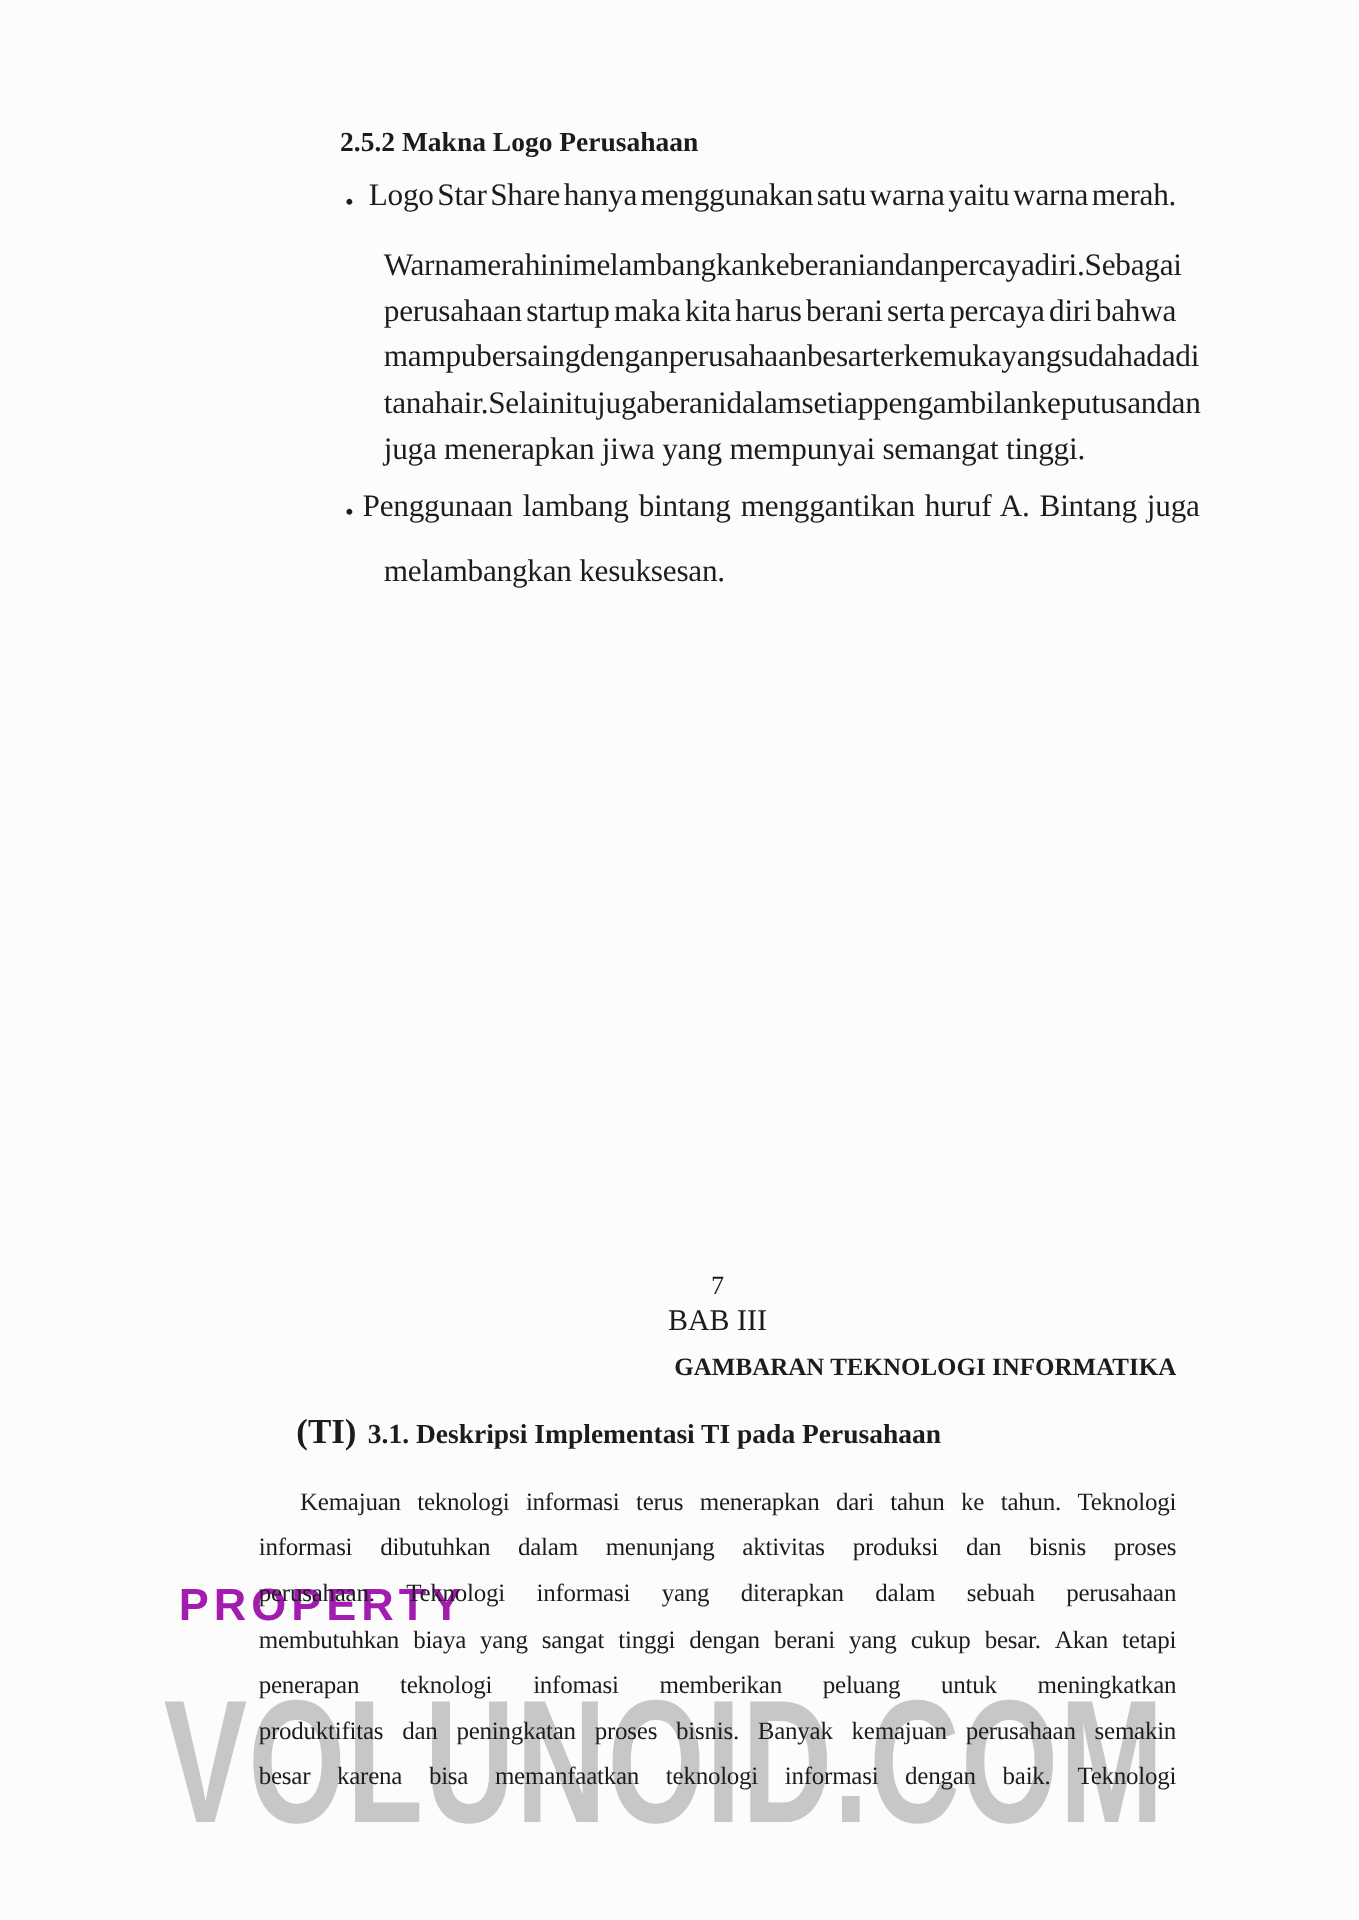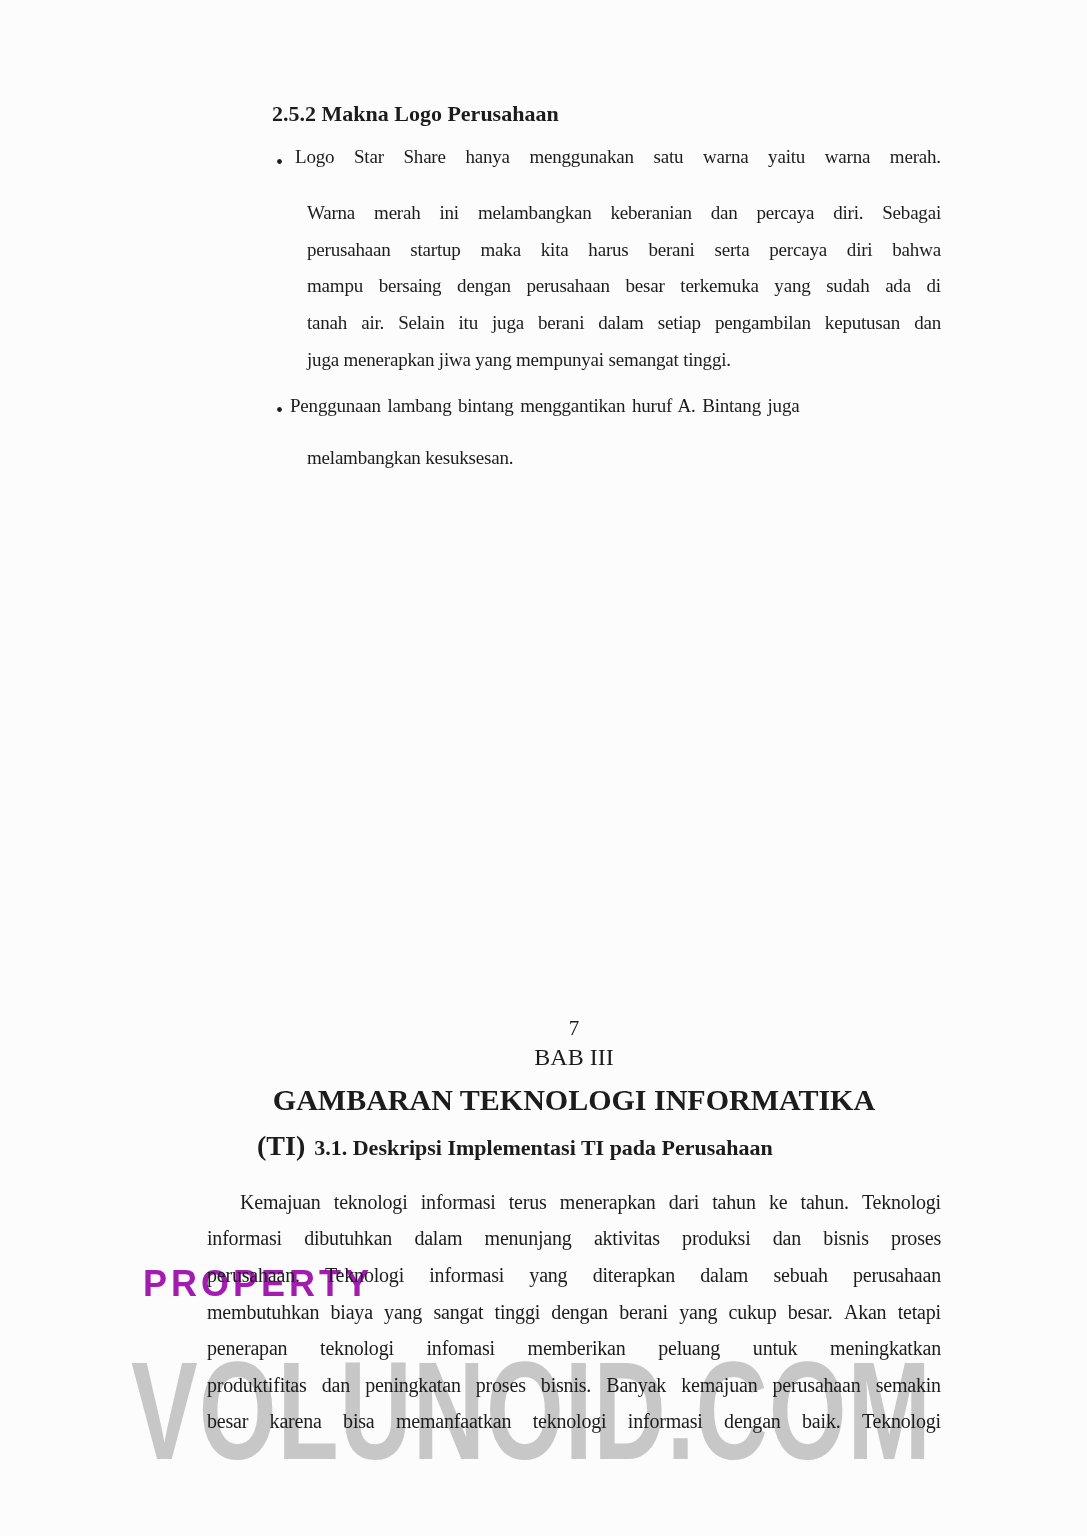--- a/index.html
+++ b/index.html
@@ -11,38 +11,38 @@
     font-family:"Liberation Serif", serif;
     color:#1c1c1c;
   }
   
   .wm{position:absolute;z-index:0;font-family:"Liberation Sans", sans-serif;font-weight:bold;white-space:nowrap;}
   .wm-property{left:143px;top:1266px;font-size:36px;letter-spacing:4px;line-height:1;}
   .wm-volunoid{left:131px;top:1340px;font-size:100px;letter-spacing:1px;line-height:1;
                transform:scaleY(1.40);transform-origin:0 0;}
   
   .abs{position:absolute;z-index:1;text-align:center;}
-  .line,.jline{height:36.6px;display:flex;align-items:center;font-size:19px;letter-spacing:-0.2px;white-space:nowrap;}
+  .line,.jline{height:36.6px;display:flex;align-items:center;font-size:25px;letter-spacing:-0.2px;white-space:nowrap;}
   .jline{justify-content:space-between;white-space:normal;}
   .para{display:block;}
   
   .h252{left:272px;top:101px;font-size:22px;font-weight:bold;white-space:nowrap;}
   .bullet{font-size:20px;line-height:1;z-index:1;position:absolute;}
   .b1{left:276px;top:152px;}
   .bl1{left:295px;top:143px;width:646px;height:28px;}
   .p1{left:307px;top:195px;width:634px;}
   .b2{left:276px;top:400px;}
   .bl2a{left:290px;top:392px;height:28px;word-spacing:2px;}
   .bl2b{left:307px;top:444px;height:28px;}
   
   .colcenter{left:207px;width:734px;text-align:center;white-space:nowrap;}
   .pagenum{top:1016px;font-size:21px;}
   .bab{top:1044px;font-size:24px;font-weight:normal;}
-  .chtitle{top:1083px;font-size:30px;font-weight:bold;}
-  .subhead{left:237px;top:1130px;white-space:nowrap;margin-left:20px;}
+  .chtitle{top:1083px;font-size:20px;font-weight:bold;text-align:right;}
+  .subhead{left:237px;top:1130px;white-space:nowrap;}
   .subhead .ti{font-size:28px;font-weight:bold;}
   .subhead .sh{font-size:22px;font-weight:bold;margin-left:9px;}
   
   .p2{left:207px;top:1184px;width:734px;}
   .p2 .line,.p2 .jline{font-size:20px;gap:10px;}
   .p2 .indent{padding-left:33px;}
 </style>
 </head>
 <body>
 

